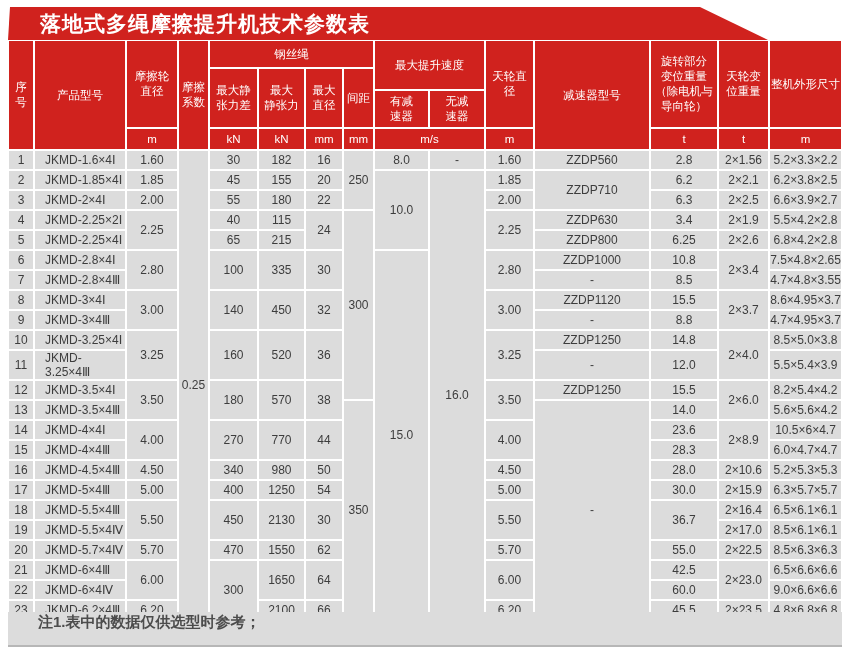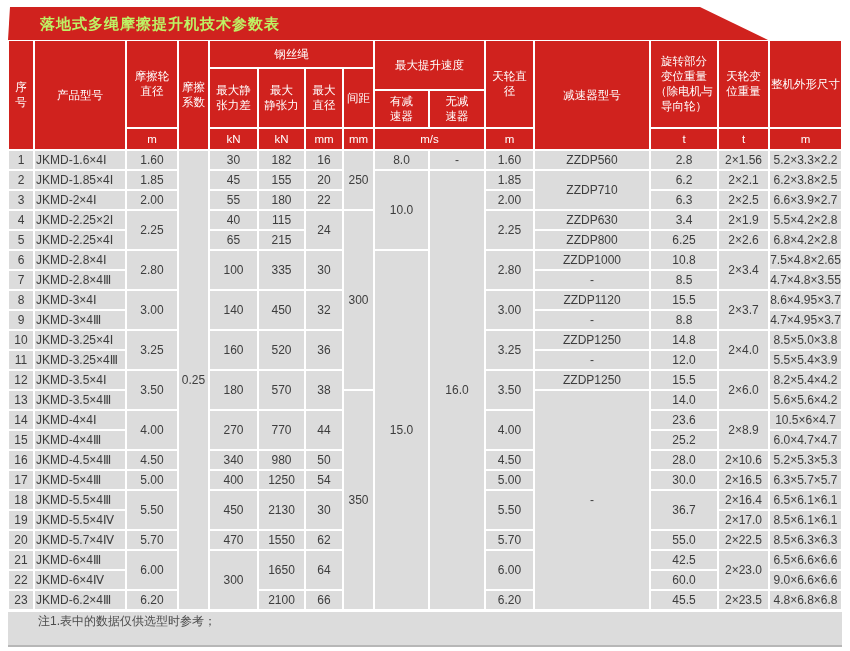--- a/index.html
+++ b/index.html
@@ -1,33 +1,33 @@
 <!DOCTYPE html>
 <html><head>
 <meta charset="utf-8">
 <style>
   html,body{margin:0;padding:0;}
   .page{position:relative;width:850px;height:651px;background:#ffffff;overflow:hidden;
         font-family:"Liberation Sans","DejaVu Sans",sans-serif;}
   .banner{position:absolute;left:8px;top:7px;width:760px;height:33px;background:#d0221e;
           clip-path:polygon(2px 0,692px 0,760px 33px,0 33px);}
-  .banner .title{display:block;line-height:34px;padding-left:32px;color:#bef264;
-          font-size:15px;font-weight:bold;letter-spacing:1px;}
+  .banner .title{display:block;line-height:34px;padding-left:32px;color:#ffffff;
+          font-size:21px;font-weight:bold;letter-spacing:1px;}
   table.main{position:absolute;left:8px;top:40px;width:834px;border-collapse:separate;
           border-spacing:0;table-layout:fixed;}
   th{background:#d0221e;color:#ffffff;font-weight:normal;font-size:11.5px;line-height:1.3;
      text-align:center;vertical-align:middle;border:1px solid #ffffff;padding:0 1px;
      white-space:pre-line;}
   tr.units th{height:20px;font-size:11.5px;}
   td{background:#dcdcdc;color:#3d3d3d;font-size:12px;text-align:center;vertical-align:middle;
      border:1px solid #ffffff;height:18px;line-height:14px;padding:0;}
-  td.model{text-align:left;padding-left:1px;}
+  td.model{text-align:left;padding-left:10px;}
   .notes{position:absolute;left:8px;top:612px;width:834px;height:33px;background:#dcdcdc;
          box-sizing:border-box;padding:2px 0 0 30px;}
-  .notes div{font-size:12px;color:#4c4c4c;line-height:15px;}
+  .notes div{font-size:15px;color:#4c4c4c;line-height:15px;font-weight:bold;}
   .bottom-strip{position:absolute;left:8px;top:645px;width:834px;height:2px;background:#b7b7b7;}
 </style>
 </head>
 <body>
 
 <div class="page">
 
   <div class="banner">
     <span class="title">落地式多绳摩擦提升机技术参数表</span>
   </div>
@@ -257,21 +257,21 @@
           <td rowspan="2">770</td>
           <td rowspan="2">44</td>
           <td rowspan="2">4.00</td>
           <td>23.6</td>
           <td rowspan="2">2×8.9</td>
           <td>10.5×6×4.7</td>
         </tr>
         <tr>
           <td>15</td>
           <td class="model">JKMD-4×4Ⅲ</td>
-          <td>25.2</td>
+          <td>28.3</td>
           <td>6.0×4.7×4.7</td>
         </tr>
         <tr>
           <td>16</td>
           <td class="model">JKMD-4.5×4Ⅲ</td>
           <td>4.50</td>
           <td>340</td>
           <td>980</td>
           <td>50</td>
           <td>4.50</td>
@@ -281,21 +281,21 @@
         </tr>
         <tr>
           <td>17</td>
           <td class="model">JKMD-5×4Ⅲ</td>
           <td>5.00</td>
           <td>400</td>
           <td>1250</td>
           <td>54</td>
           <td>5.00</td>
           <td>30.0</td>
-          <td>2×16.5</td>
+          <td>2×15.9</td>
           <td>6.3×5.7×5.7</td>
         </tr>
         <tr>
           <td>18</td>
           <td class="model">JKMD-5.5×4Ⅲ</td>
           <td rowspan="2">5.50</td>
           <td rowspan="2">450</td>
           <td rowspan="2">2130</td>
           <td rowspan="2">30</td>
           <td rowspan="2">5.50</td>

